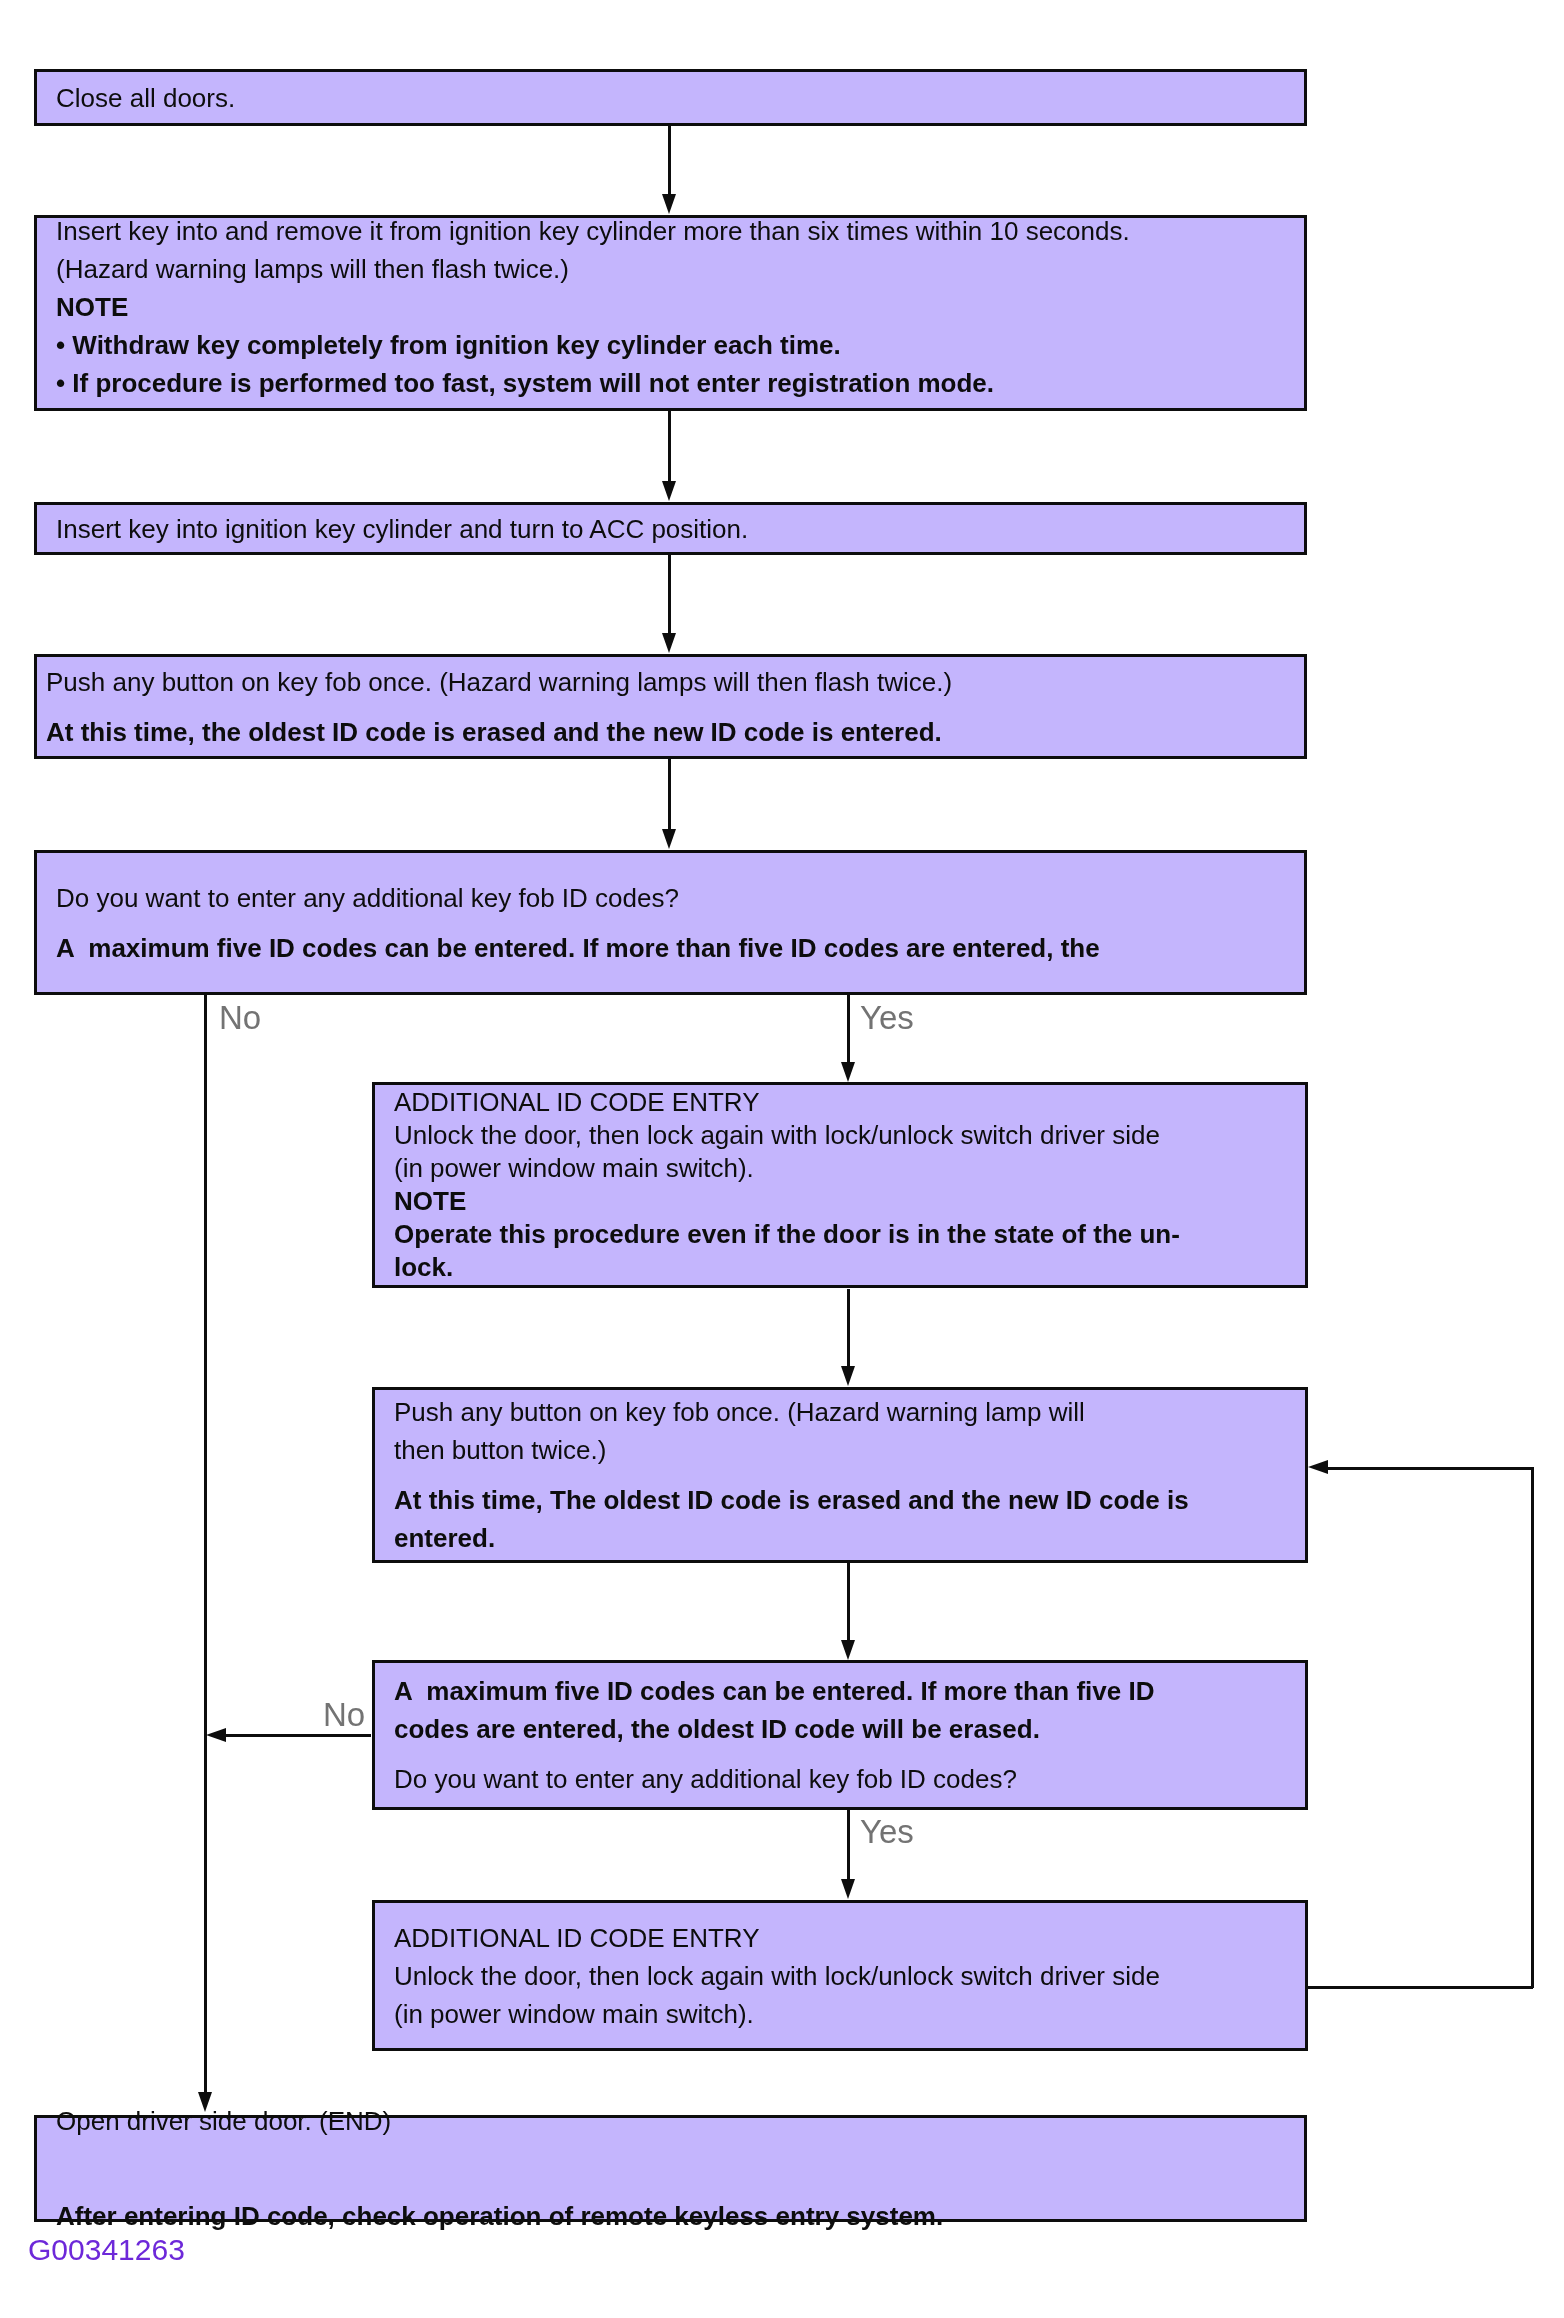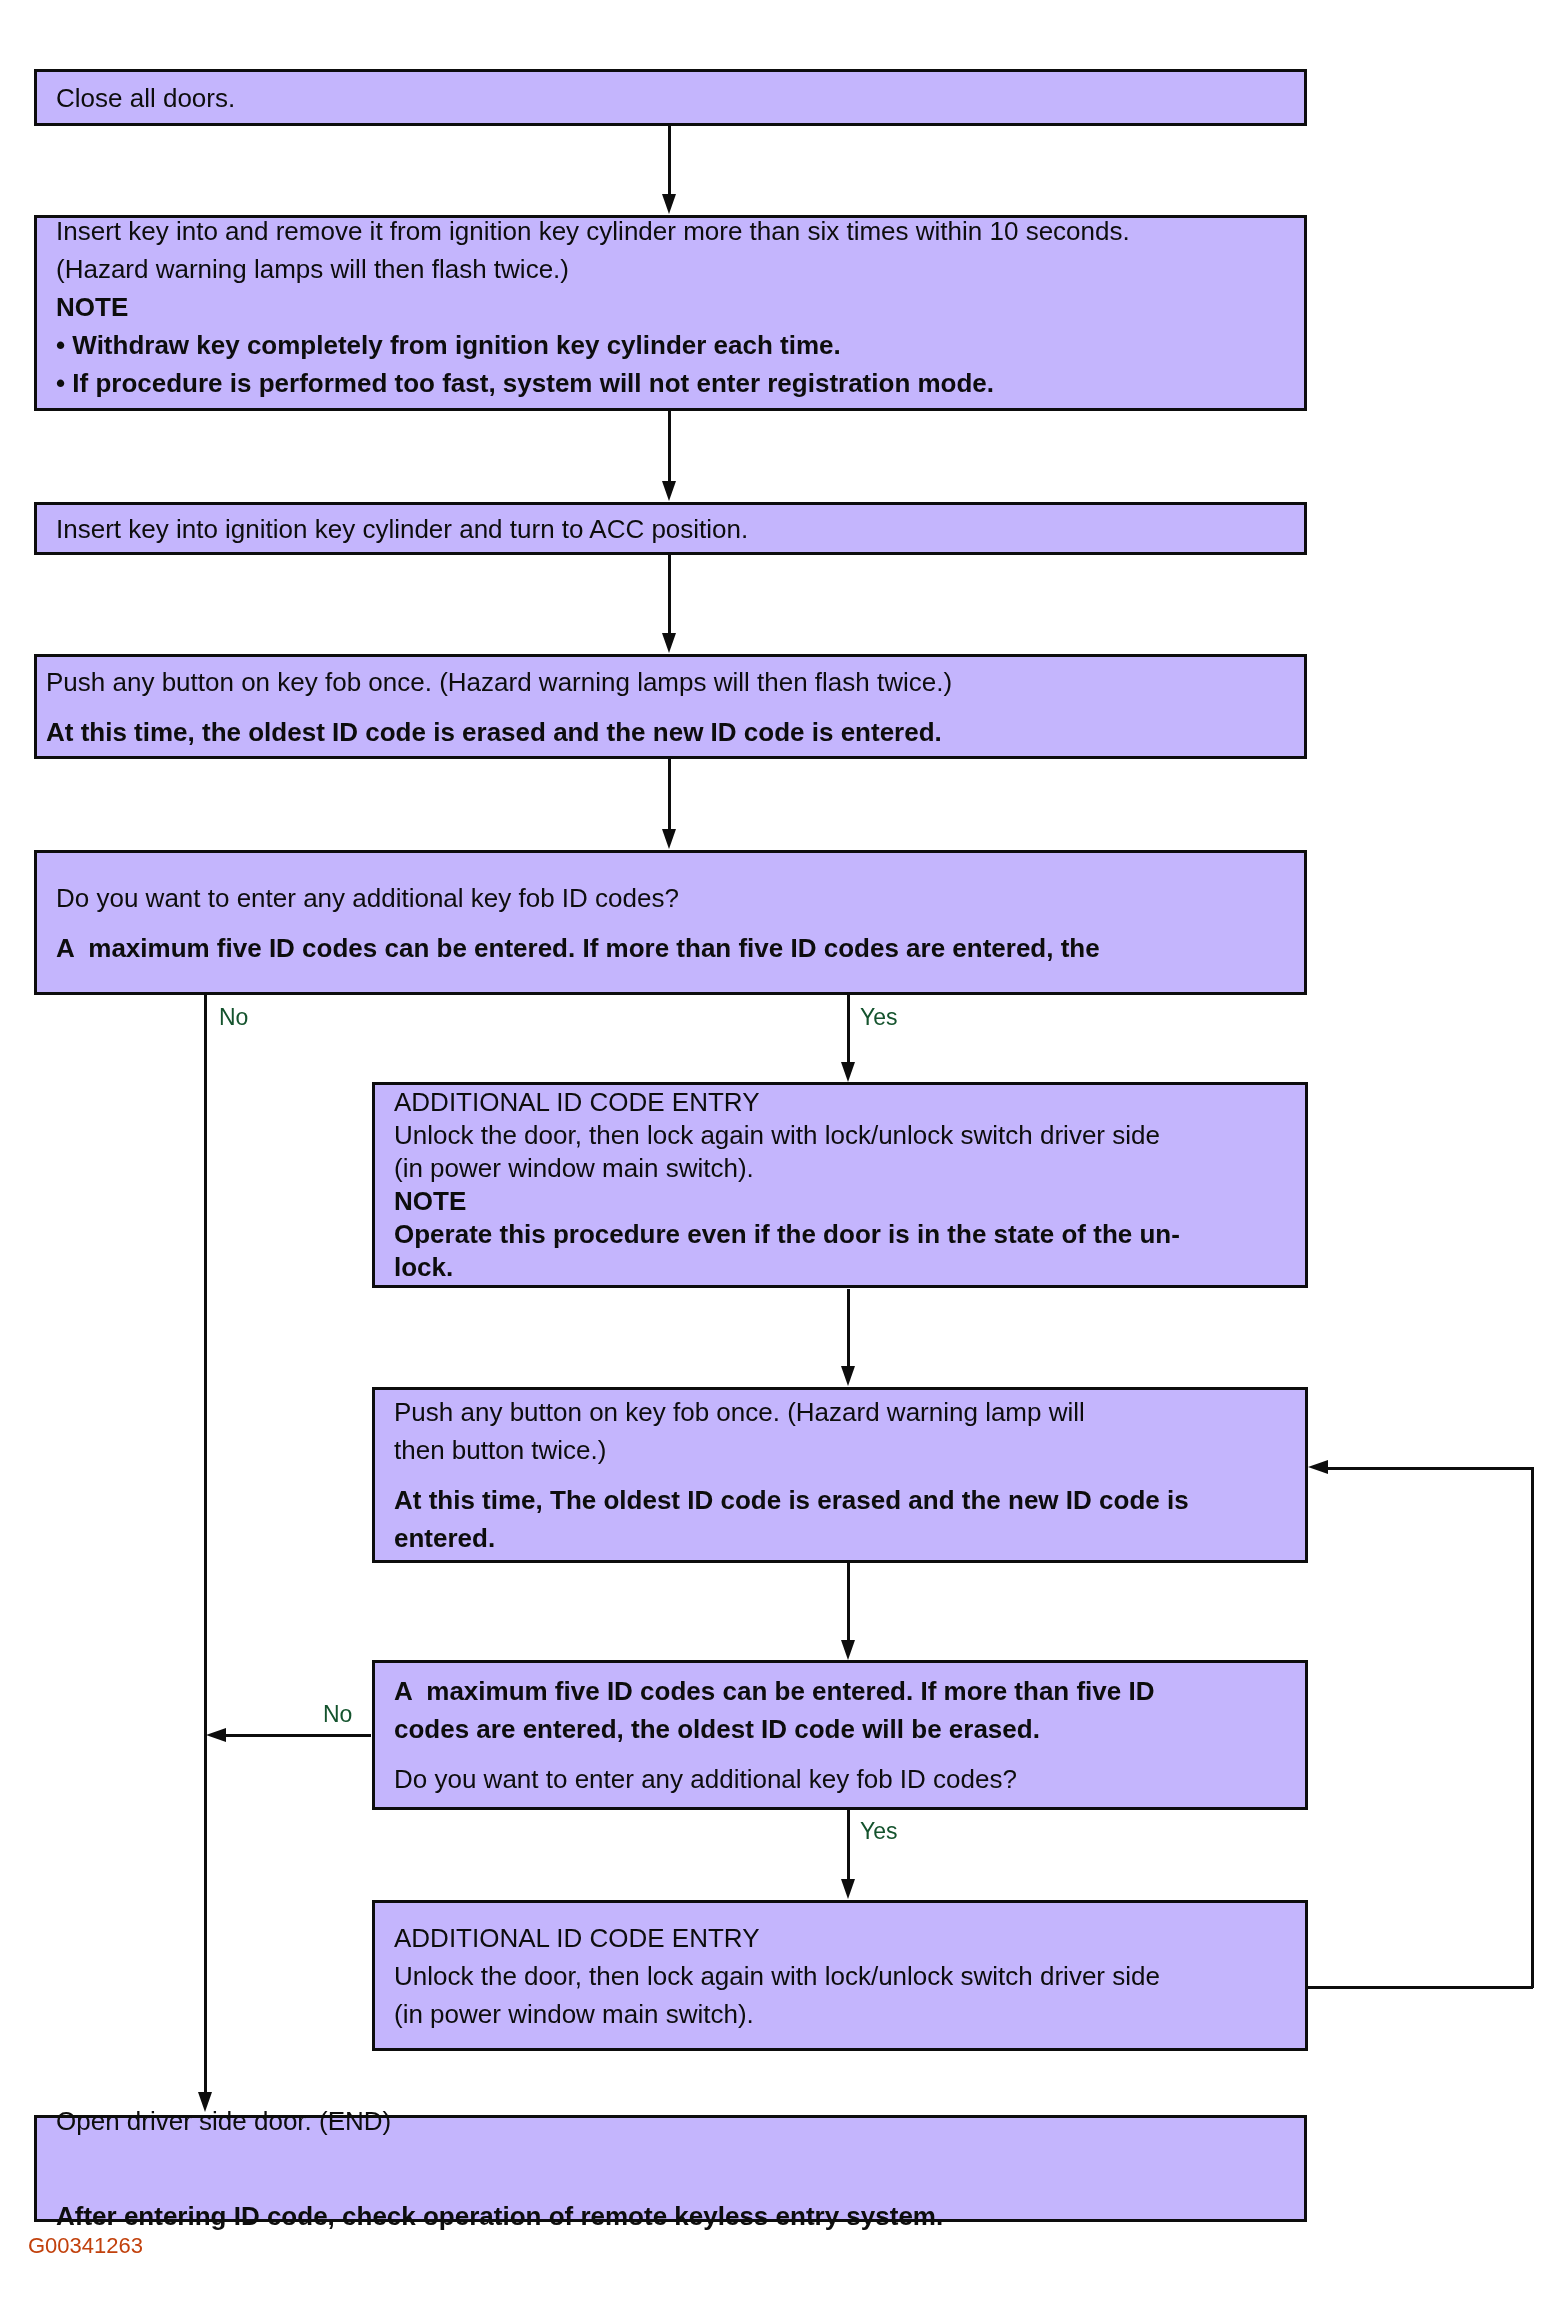--- a/index.html
+++ b/index.html
@@ -39,28 +39,28 @@
     border-top: 20.6px solid #0d0d0d;
   }
   .arrow-left {
     position: absolute; width: 0; height: 0;
     border-top: 7.7px solid transparent;
     border-bottom: 7.7px solid transparent;
     border-right: 20.6px solid #0d0d0d;
   }
   .edge-label {
     position: absolute;
-    font-size: 23px;
+    font-size: 33px;
     line-height: 29px;
-    color: #14532d;
+    color: #737373;
   }
   .fig-id {
     position: absolute;
-    font-size: 22px;
-    color: #c2410c;
+    font-size: 30px;
+    color: #6d28d9;
     text-align: center;
   }
 </style>
 </head>
 <body>
 
 <div id="canvas">
 
   <div class="box" style="left:34px; top:69px; width:1273px; height:57px;">
     <div class="line">Close all doors.</div>

